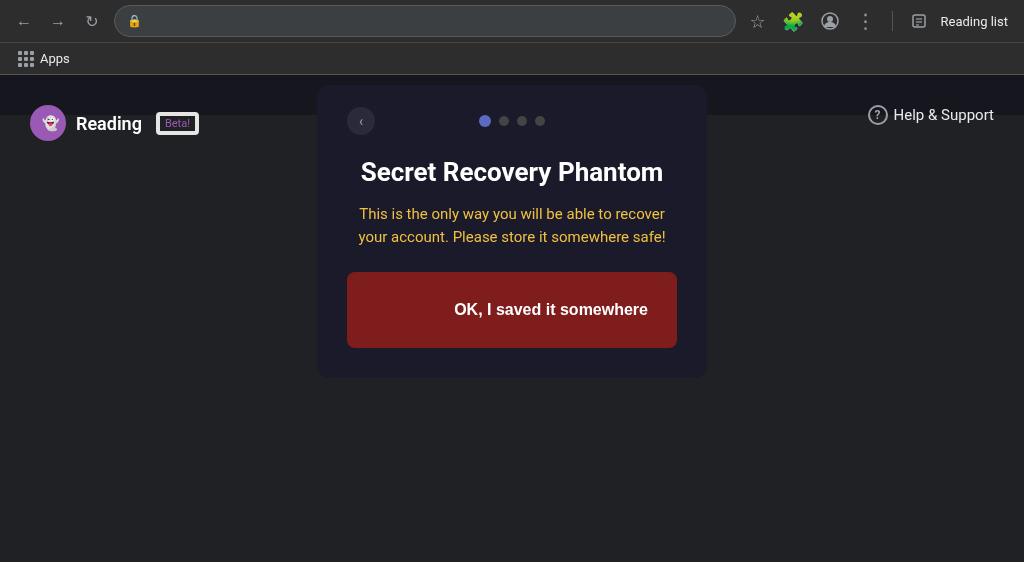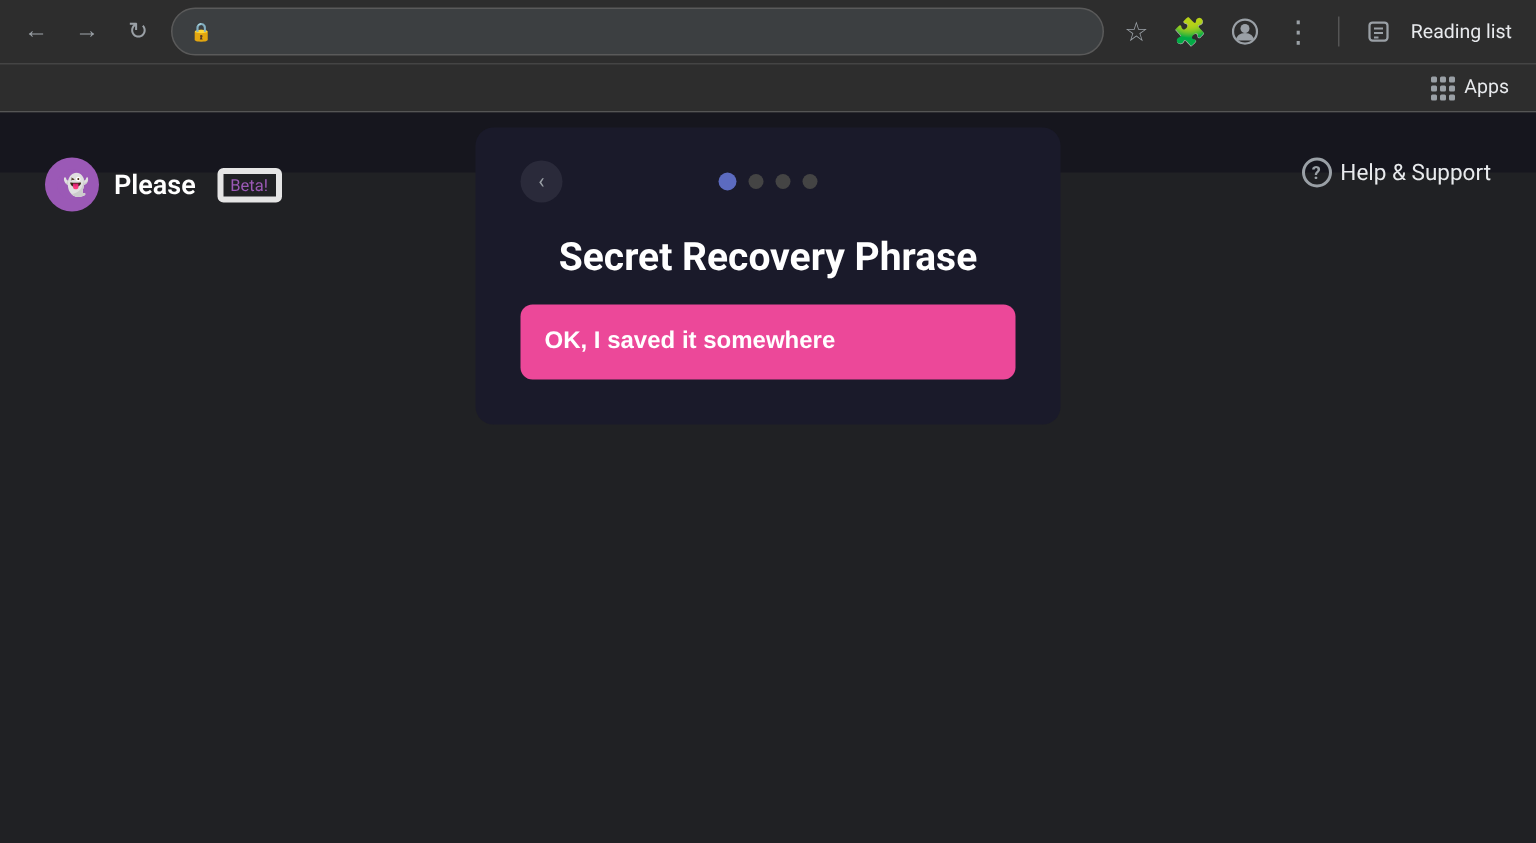--- a/index.html
+++ b/index.html
@@ -119,21 +119,20 @@
 
     
     .bookmarks-bar {
       background: #2d2d2d;
       height: 32px;
       display: flex;
       align-items: center;
       padding: 0 10px;
       gap: 4px;
       border-top: 1px solid #444;
-      justify-content: flex-end;
     }
 
     .apps-btn {
       display: flex;
       align-items: center;
       gap: 6px;
       color: #e8eaed;
       font-size: 13px;
       cursor: pointer;
       padding: 4px 8px;
@@ -313,29 +312,29 @@
       font-size: 15px;
       color: #e8eaed;
       line-height: 1.8;
       font-family: monospace;
       letter-spacing: 0.5px;
     }
 
     
     .ok-button {
       width: 100%;
-      padding: 16px;
-      background: #ec4899;
+      padding: 29px;
+      background: #7f1d1d;
       color: white;
       border: none;
       border-radius: 8px;
       font-size: 16px;
       font-weight: 600;
       cursor: pointer;
-      text-align: left;
+      text-align: right;
     }
   </style>
 </head>
 <body>
 
 <div class="browser-chrome">
   <div class="browser-toolbar">
     <div class="nav-buttons">
       <button class="nav-btn">←</button>
       <button class="nav-btn">→</button>
@@ -390,39 +389,40 @@
 
 <div class="page-bg">
 
   <div class="phantom-logo">
     <div class="phantom-icon">
       <svg width="22" height="22" viewBox="0 0 22 22" fill="none">
         <circle cx="11" cy="11" r="10" fill="#9b59b6"></circle>
         <text x="5" y="16" font-size="14" fill="white">👻</text>
       </svg>
     </div>
-    <span class="phantom-name">Please</span>
+    <span class="phantom-name">Reading</span>
     <span class="beta-badge">Beta!</span>
   </div>
 
   <div class="help-support">
     <div class="help-icon">?</div>
     <span>Help &amp; Support</span>
   </div>
 
   <div class="center-card">
 
     <div class="pagination">
       <div class="back-arrow">‹</div>
       <div class="dot active"></div>
       <div class="dot"></div>
       <div class="dot"></div>
       <div class="dot"></div>
     </div>
 
-    <h1 class="card-title">Secret Recovery Phrase</h1>
-
+    <h1 class="card-title">Secret Recovery Phantom</h1>
+
+    <p class="warning-text">This is the only way you will be able to recover your account. Please store it somewhere safe!</p>
 
 
     <button class="ok-button">OK, I saved it somewhere</button>
 
   </div>
 </div>
 
 </body></html>

